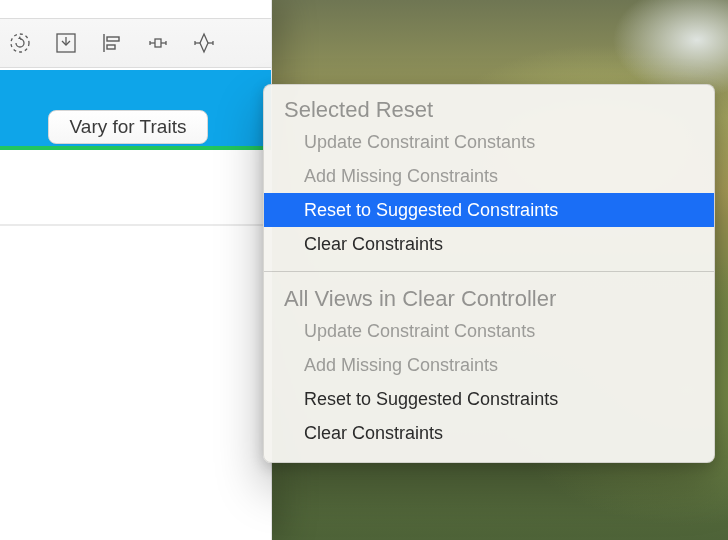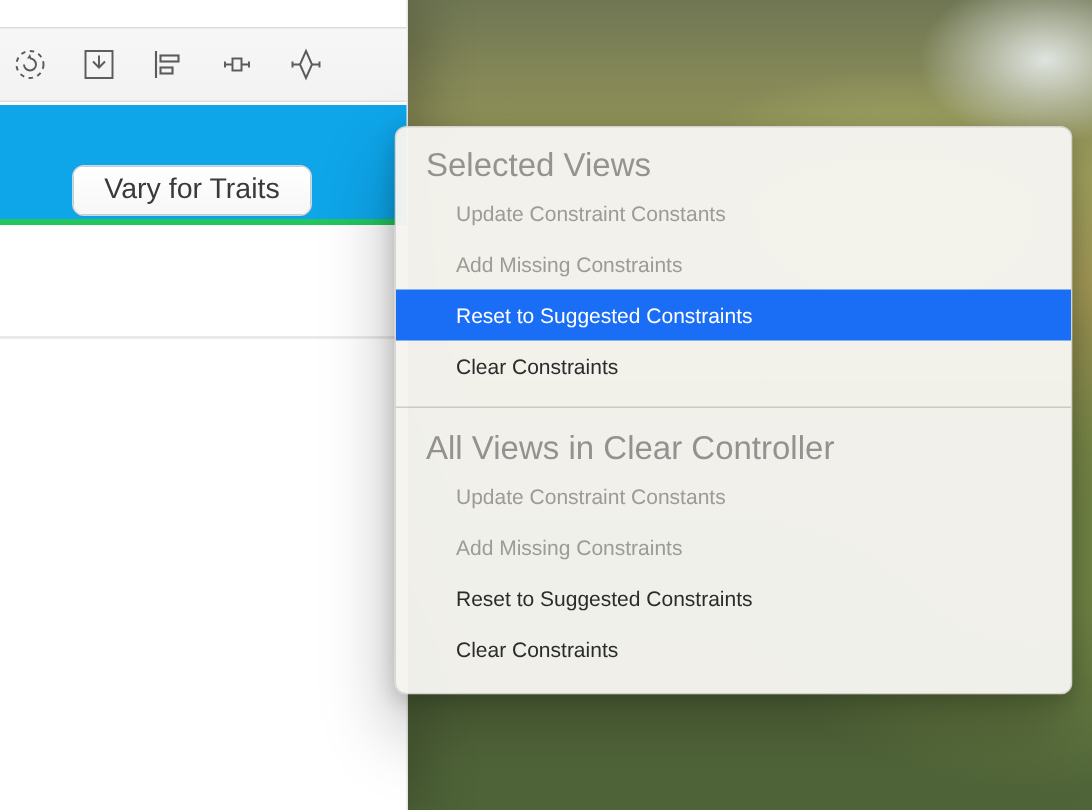--- a/index.html
+++ b/index.html
@@ -99,21 +99,21 @@
       overflow: hidden;
       padding: 8px 0 12px 0;
     }
     .menu-header {
       font-size: 22px;
       color: rgba(69,69,69,0.55);
       padding: 4px 20px 2px 20px;
       user-select: none;
     }
     .menu-item {
-      font-size: 14px;
+      font-size: 18px;
       line-height: 34px;
       padding: 0 20px 0 40px;
       color: #2b2b2b;
       white-space: nowrap;
       user-select: none;
     }
     .menu-item.disabled { color: rgba(69,69,69,0.5); }
     .menu-item.selected {
       background: #1a6ef6;
       color: #ffffff;
@@ -180,21 +180,21 @@
 
     <div class="traitbar">
       <button class="vary-btn">Vary for Traits</button>
     </div>
 
     <div class="canvas-strip"></div>
   </div>
 
   <div class="menu">
 
-    <div class="menu-header">Selected Views</div>
+    <div class="menu-header">Selected Reset</div>
     <div class="menu-item disabled">Update Constraint Constants</div>
     <div class="menu-item disabled">Add Missing Constraints</div>
     <div class="menu-item selected">Reset to Suggested Constraints</div>
     <div class="menu-item">Clear Constraints</div>
 
     <div class="menu-sep"></div>
 
     <div class="menu-header">All Views in Clear Controller</div>
     <div class="menu-item disabled">Update Constraint Constants</div>
     <div class="menu-item disabled">Add Missing Constraints</div>

